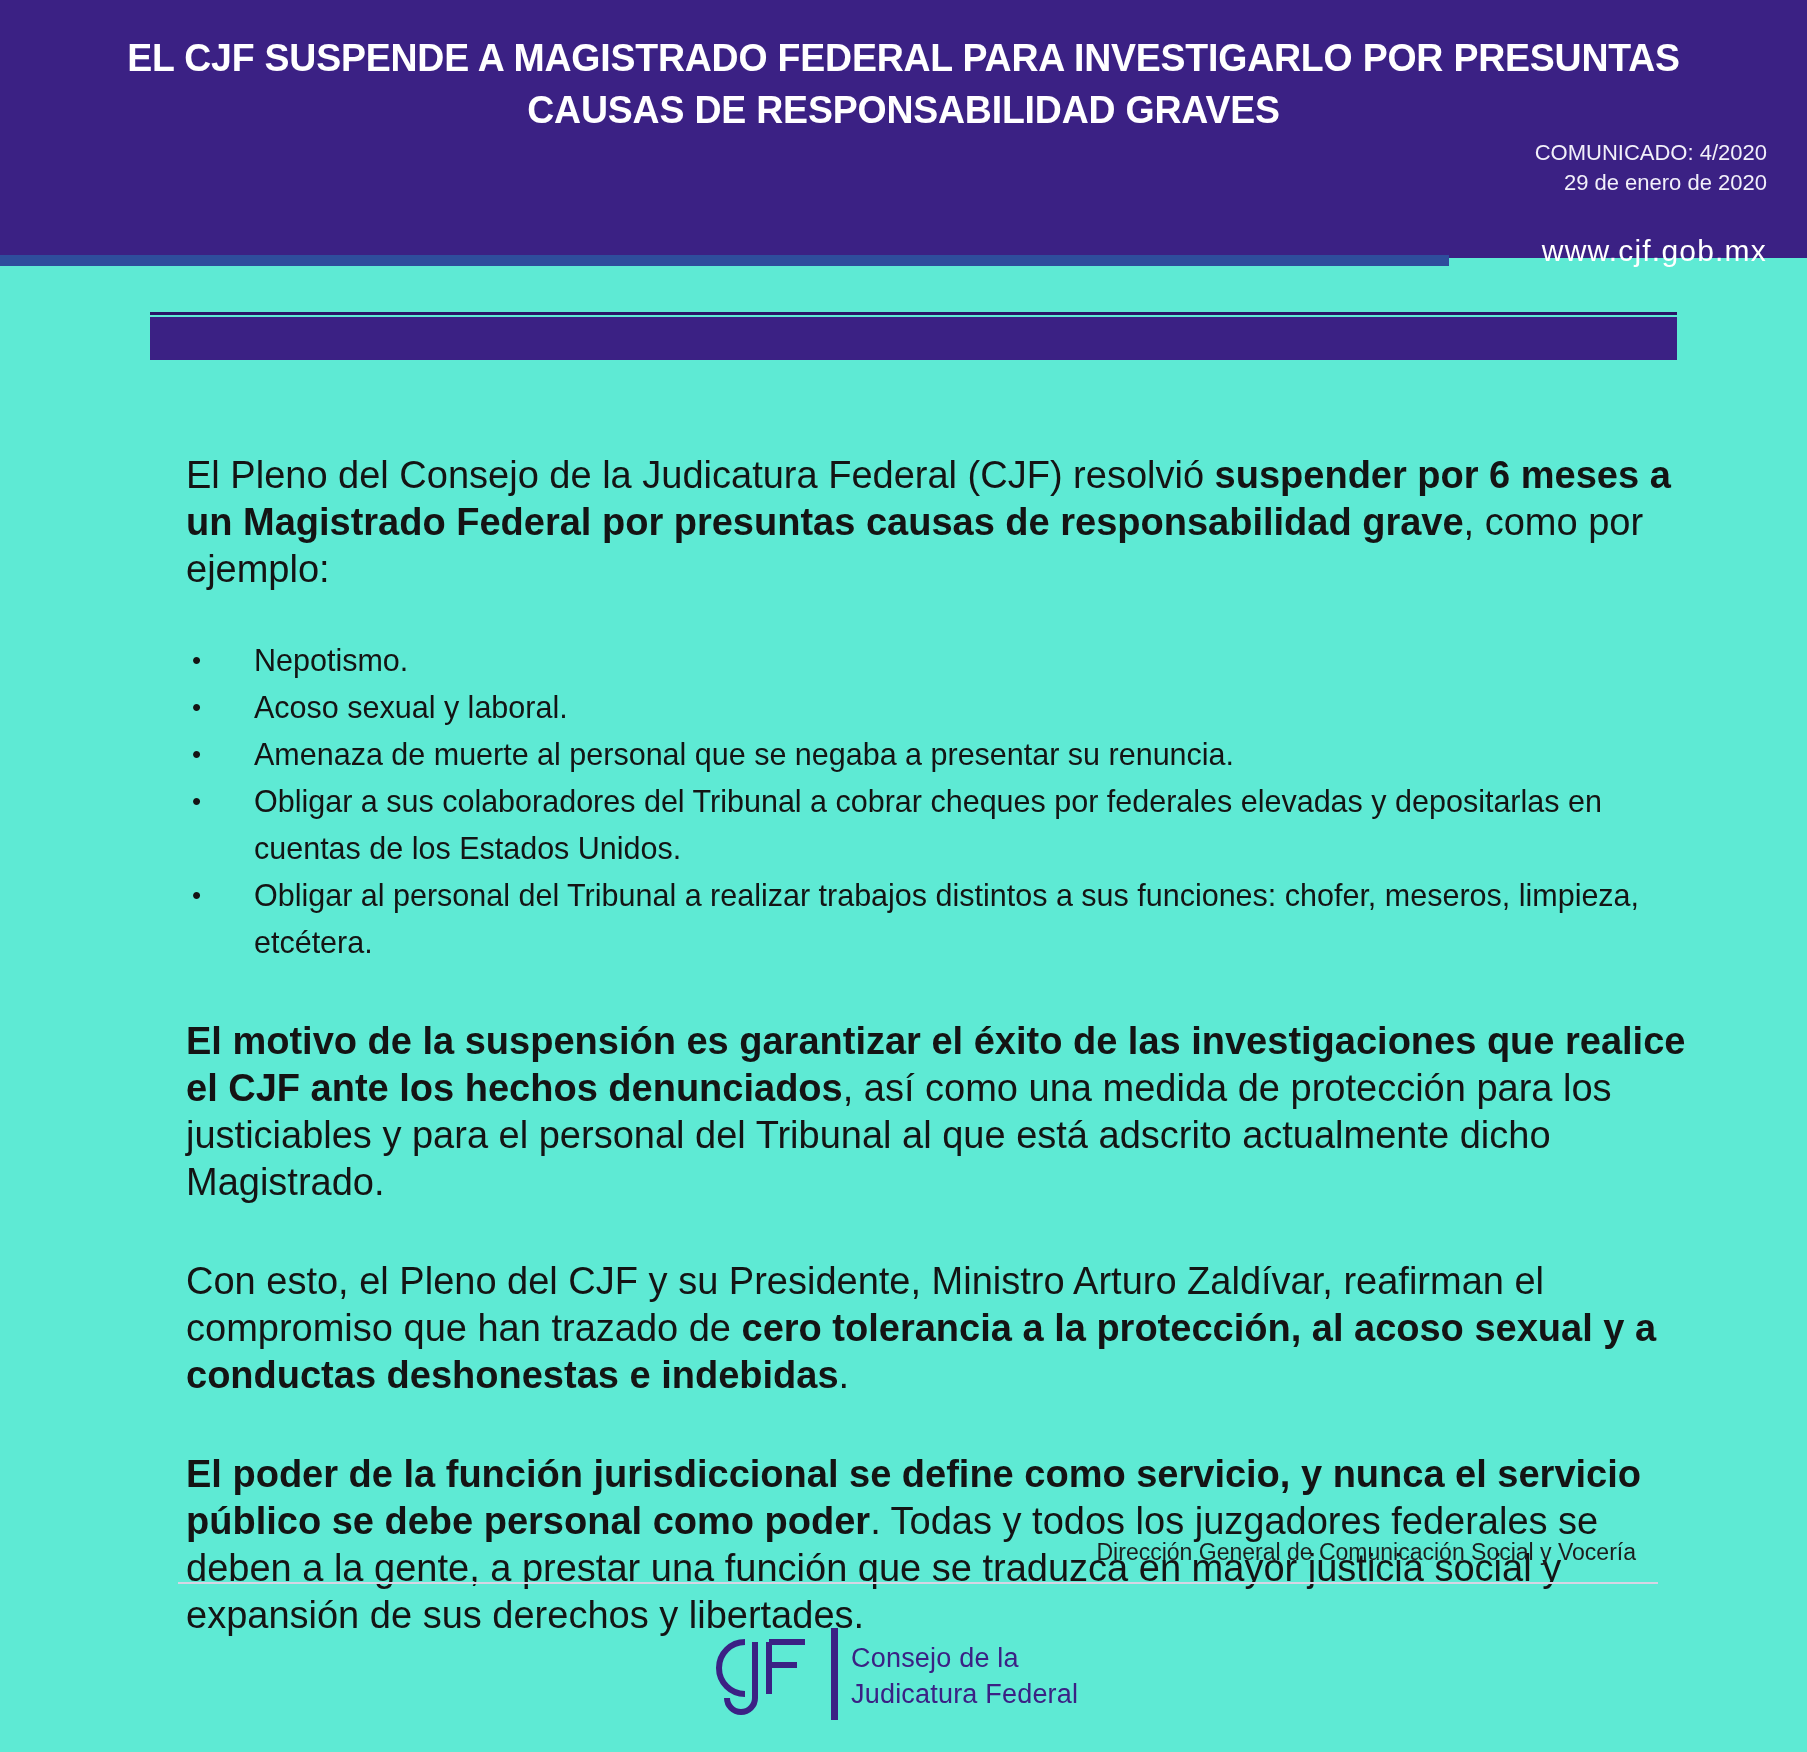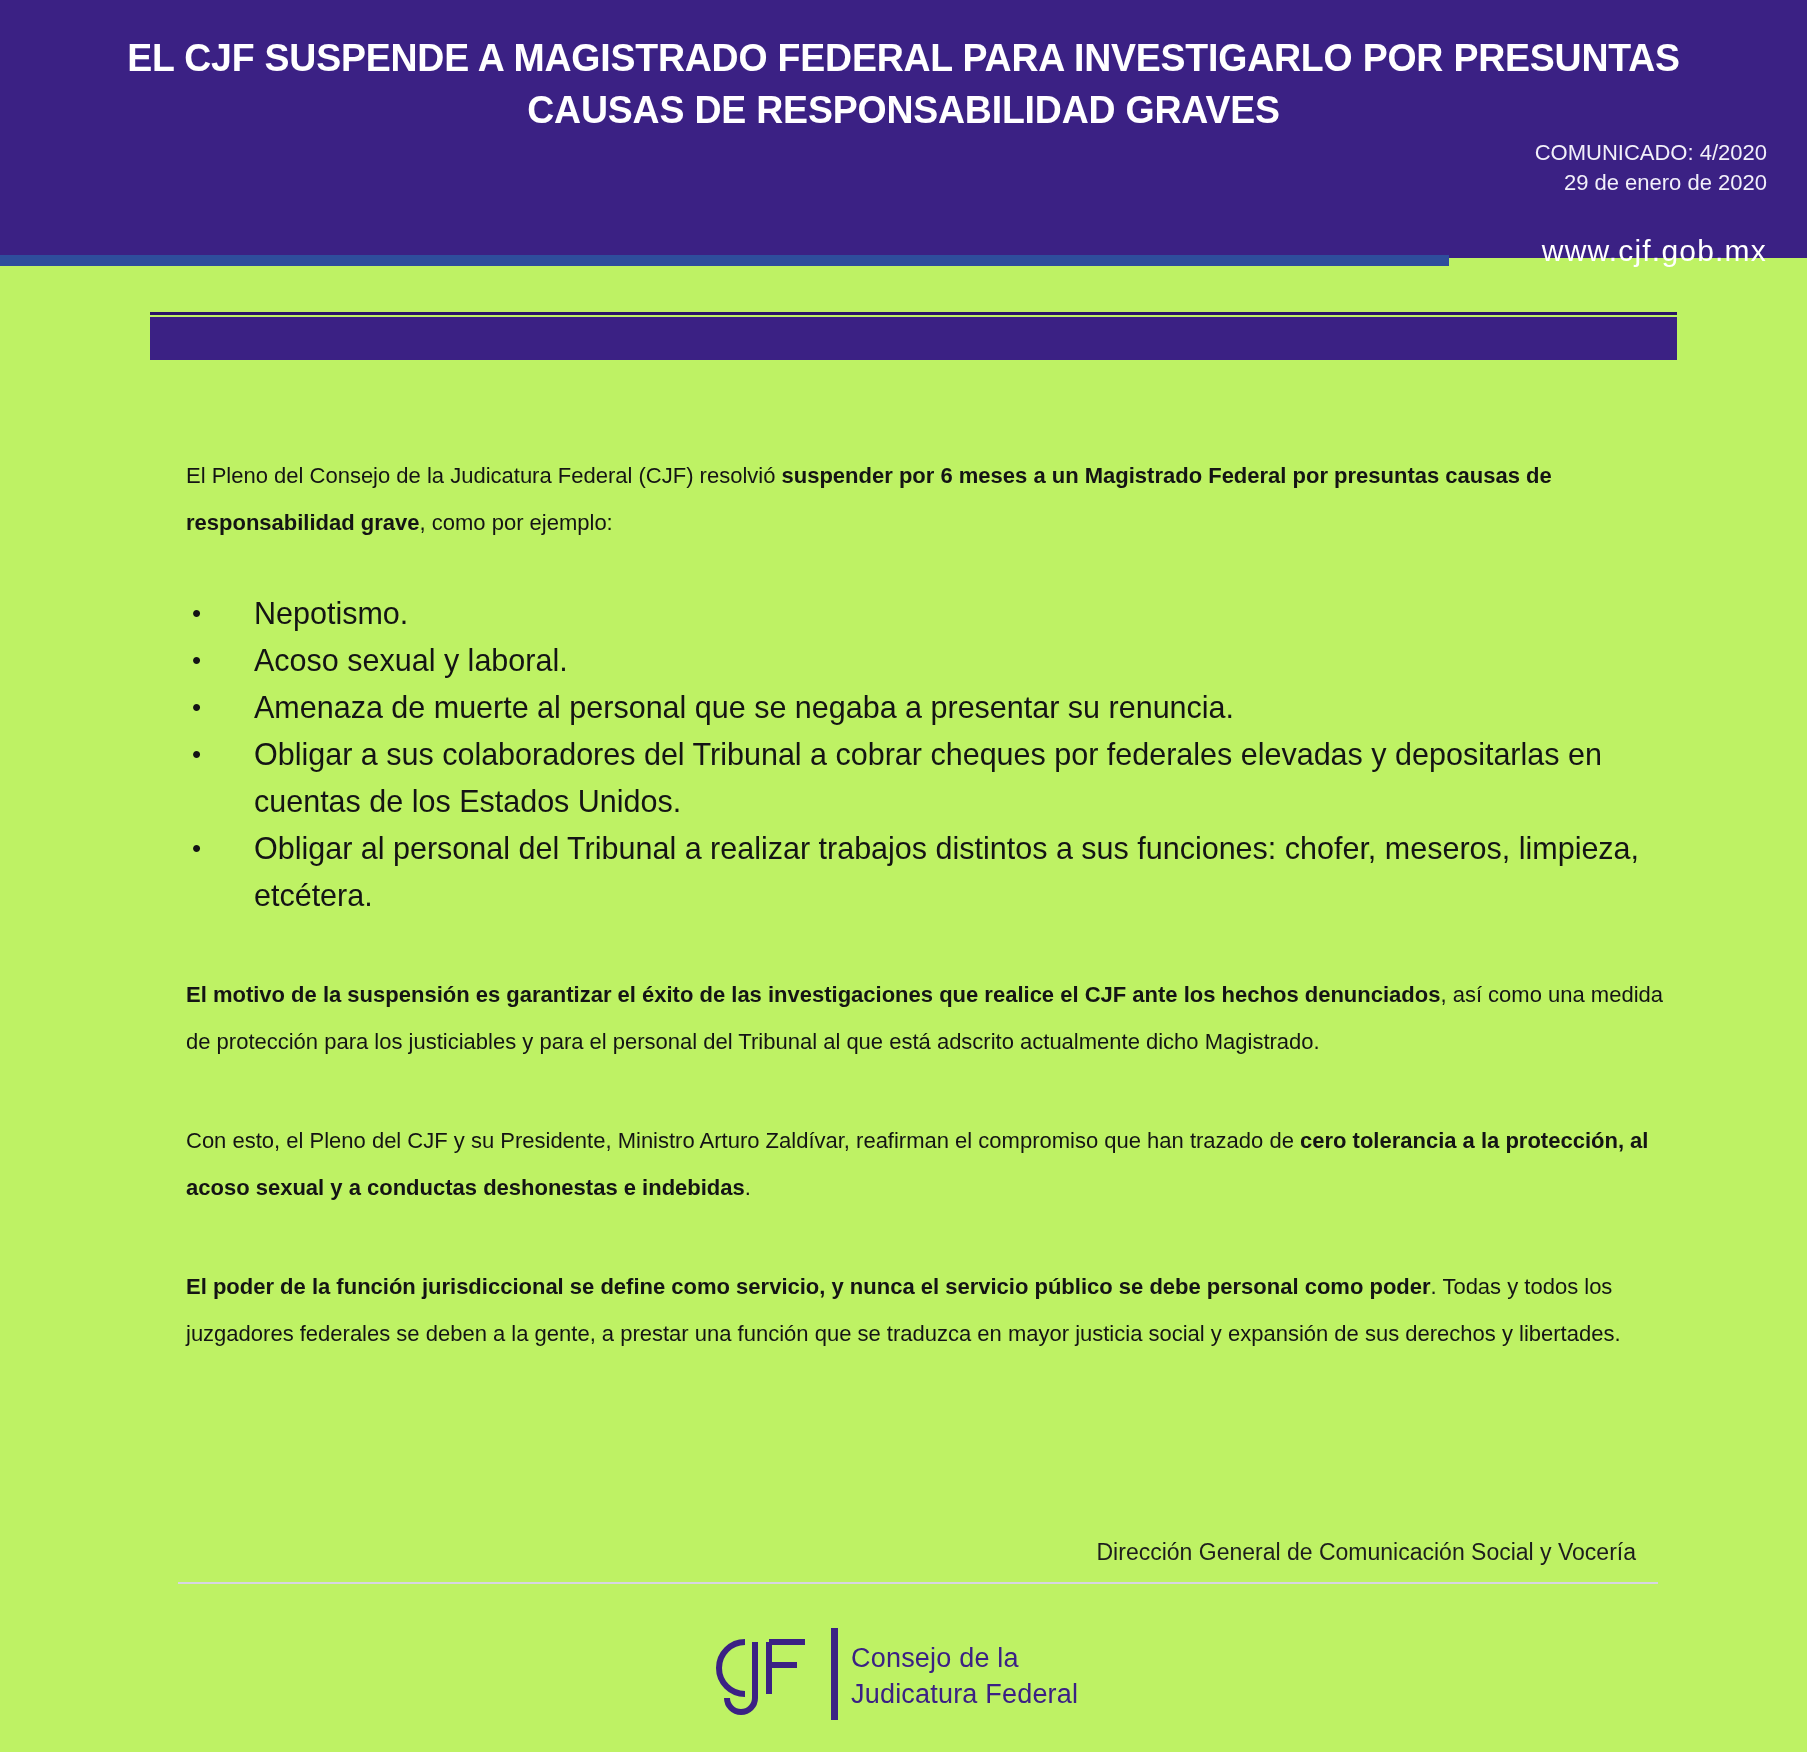--- a/index.html
+++ b/index.html
@@ -11,21 +11,21 @@
     height: 1752px;
     background: #ffffff;
     font-family: "Liberation Sans", sans-serif;
     overflow: hidden;
   }
 
   .page {
     position: relative;
     width: 1807px;
     height: 1752px;
-    background: #bef264;
+    background: #5eead4;
   }
 
   
   .header {
     position: absolute;
     left: 0;
     top: 0;
     width: 1807px;
     height: 258px;
     background: #3b2184;
@@ -116,21 +116,21 @@
     top: 452px;
     width: 1500px;
     color: #111111;
     font-family: "Liberation Sans", sans-serif;
     font-size: 30.5px;
     line-height: 47px;
   }
 
   .para {
     margin: 0 0 0 0;
-    font-size: 22px;
+    font-size: 38px;
     line-height: 47px;
     color: #141414;
   }
   .spacer-md { height: 44px; }
   .spacer-lg { height: 52px; }
 
   .bullets {
     list-style: none;
     margin: 0;
     padding: 0;

